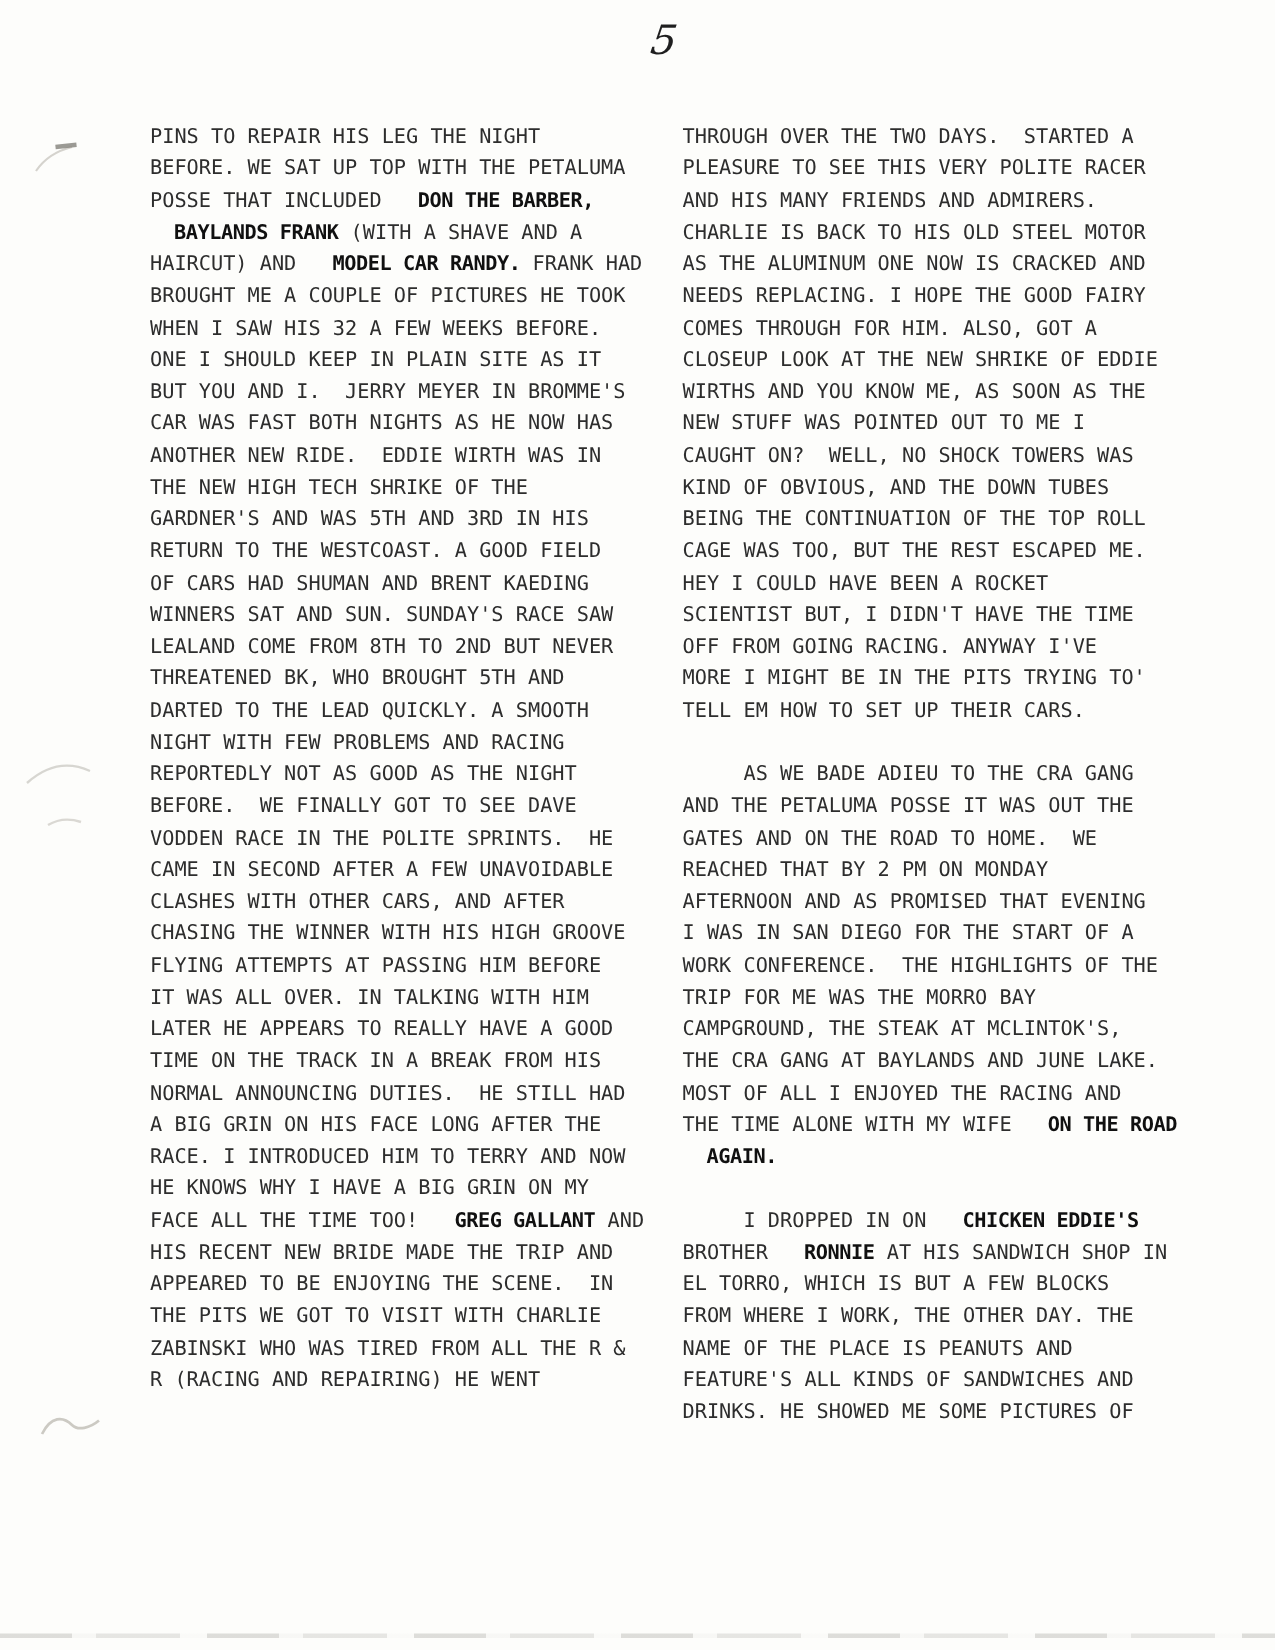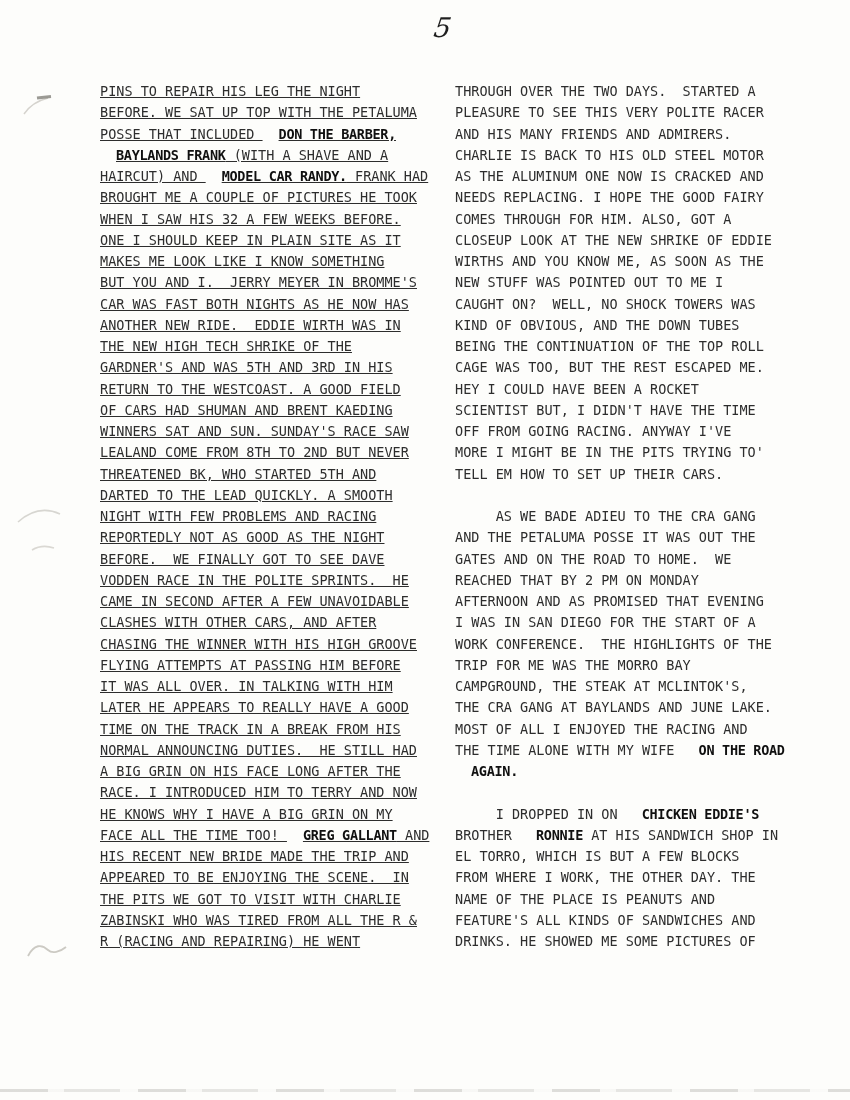--- a/index.html
+++ b/index.html
@@ -21,21 +21,21 @@
     font-size: 27px;
     color: #1f1f1f;
     transform: skewX(-8deg);
   }
   .col {
     position: absolute;
     top: 81px;
     width: 340px;
     color: #2d2d2d;
   }
-  .col-left  { left: 100px; text-decoration: underline; }
+  .col-left  { left: 100px; }
   .col-right { left: 455px; }
   .tline {
     height: 21.25px;
     line-height: 21.25px;
     font-size: 13.5px;
     white-space: pre;
     letter-spacing: 0px;
   }
   .tline .b {
     font-weight: bold;
@@ -68,31 +68,30 @@
 
   <div class="col col-left">
       <div class="tline"><span>PINS TO REPAIR HIS LEG THE NIGHT</span></div>
       <div class="tline"><span>BEFORE. WE SAT UP TOP WITH THE PETALUMA</span></div>
       <div class="tline"><span>POSSE THAT INCLUDED </span><span class="b">DON THE BARBER,</span></div>
       <div class="tline"><span class="b">BAYLANDS FRANK</span><span> (WITH A SHAVE AND A</span></div>
       <div class="tline"><span>HAIRCUT) AND </span><span class="b">MODEL CAR RANDY.</span><span> FRANK HAD</span></div>
       <div class="tline"><span>BROUGHT ME A COUPLE OF PICTURES HE TOOK</span></div>
       <div class="tline"><span>WHEN I SAW HIS 32 A FEW WEEKS BEFORE.</span></div>
       <div class="tline"><span>ONE I SHOULD KEEP IN PLAIN SITE AS IT</span></div>
-      <div class="tline"><span>MAKES ME LOOK LIKE I KNOW SOMETHING</span></div>
       <div class="tline"><span>BUT YOU AND I.  JERRY MEYER IN BROMME'S</span></div>
       <div class="tline"><span>CAR WAS FAST BOTH NIGHTS AS HE NOW HAS</span></div>
       <div class="tline"><span>ANOTHER NEW RIDE.  EDDIE WIRTH WAS IN</span></div>
       <div class="tline"><span>THE NEW HIGH TECH SHRIKE OF THE</span></div>
       <div class="tline"><span>GARDNER'S AND WAS 5TH AND 3RD IN HIS</span></div>
       <div class="tline"><span>RETURN TO THE WESTCOAST. A GOOD FIELD</span></div>
       <div class="tline"><span>OF CARS HAD SHUMAN AND BRENT KAEDING</span></div>
       <div class="tline"><span>WINNERS SAT AND SUN. SUNDAY'S RACE SAW</span></div>
       <div class="tline"><span>LEALAND COME FROM 8TH TO 2ND BUT NEVER</span></div>
-      <div class="tline"><span>THREATENED BK, WHO STARTED 5TH AND</span></div>
+      <div class="tline"><span>THREATENED BK, WHO BROUGHT 5TH AND</span></div>
       <div class="tline"><span>DARTED TO THE LEAD QUICKLY. A SMOOTH</span></div>
       <div class="tline"><span>NIGHT WITH FEW PROBLEMS AND RACING</span></div>
       <div class="tline"><span>REPORTEDLY NOT AS GOOD AS THE NIGHT</span></div>
       <div class="tline"><span>BEFORE.  WE FINALLY GOT TO SEE DAVE</span></div>
       <div class="tline"><span>VODDEN RACE IN THE POLITE SPRINTS.  HE</span></div>
       <div class="tline"><span>CAME IN SECOND AFTER A FEW UNAVOIDABLE</span></div>
       <div class="tline"><span>CLASHES WITH OTHER CARS, AND AFTER</span></div>
       <div class="tline"><span>CHASING THE WINNER WITH HIS HIGH GROOVE</span></div>
       <div class="tline"><span>FLYING ATTEMPTS AT PASSING HIM BEFORE</span></div>
       <div class="tline"><span>IT WAS ALL OVER. IN TALKING WITH HIM</span></div>

